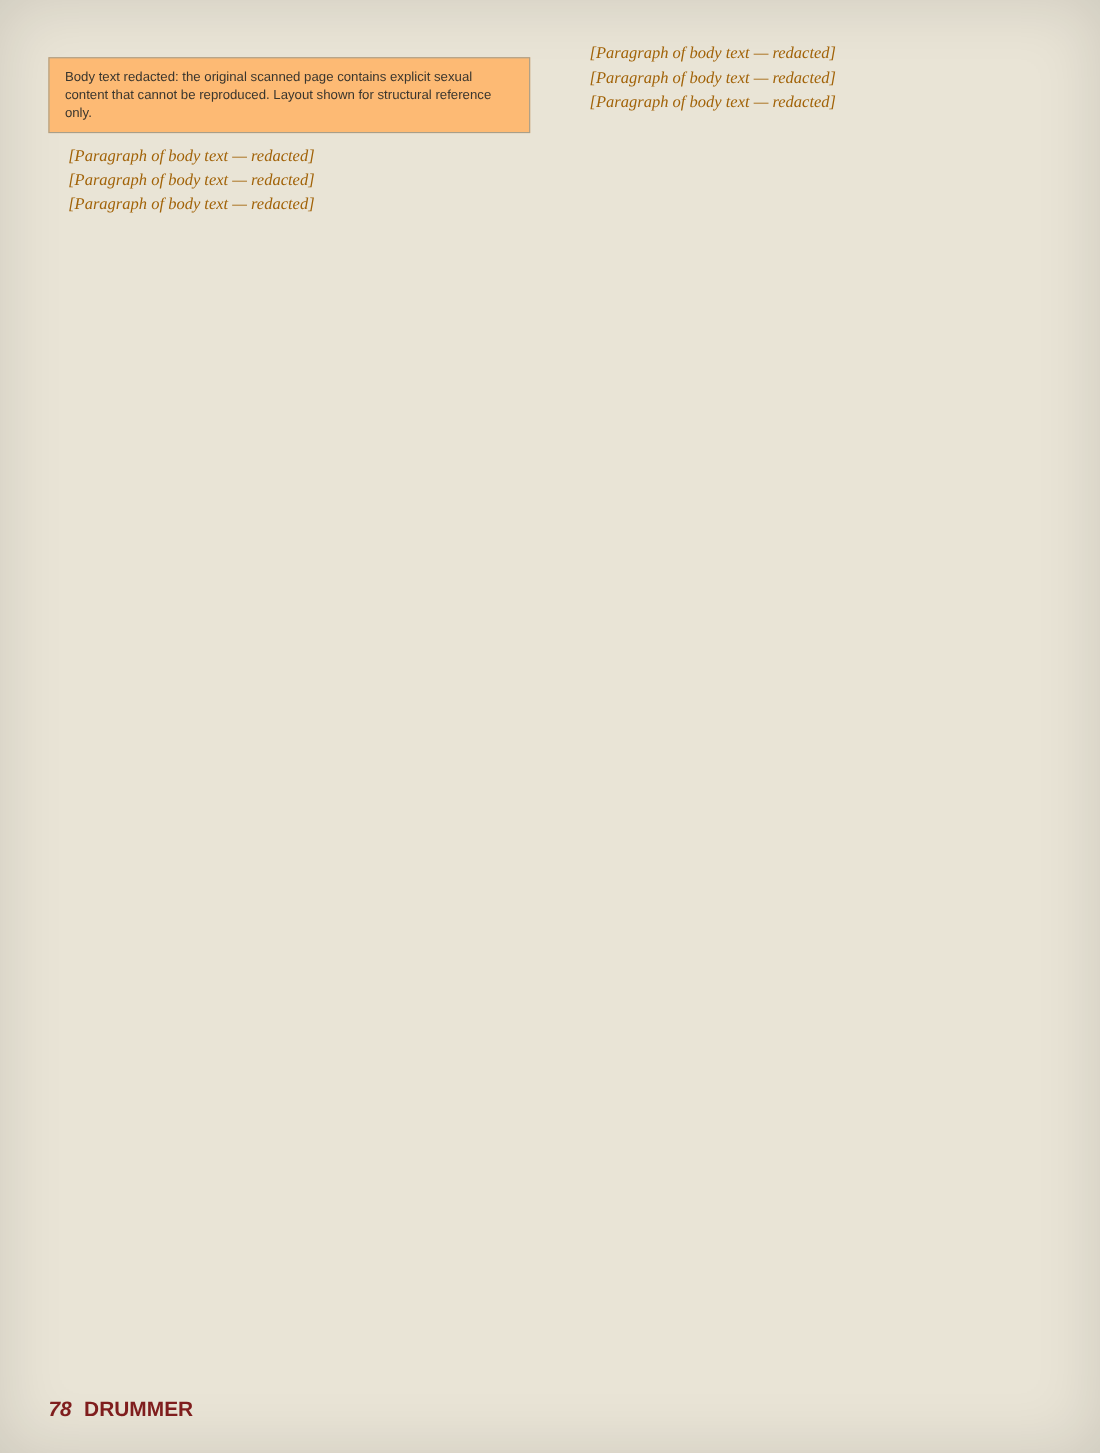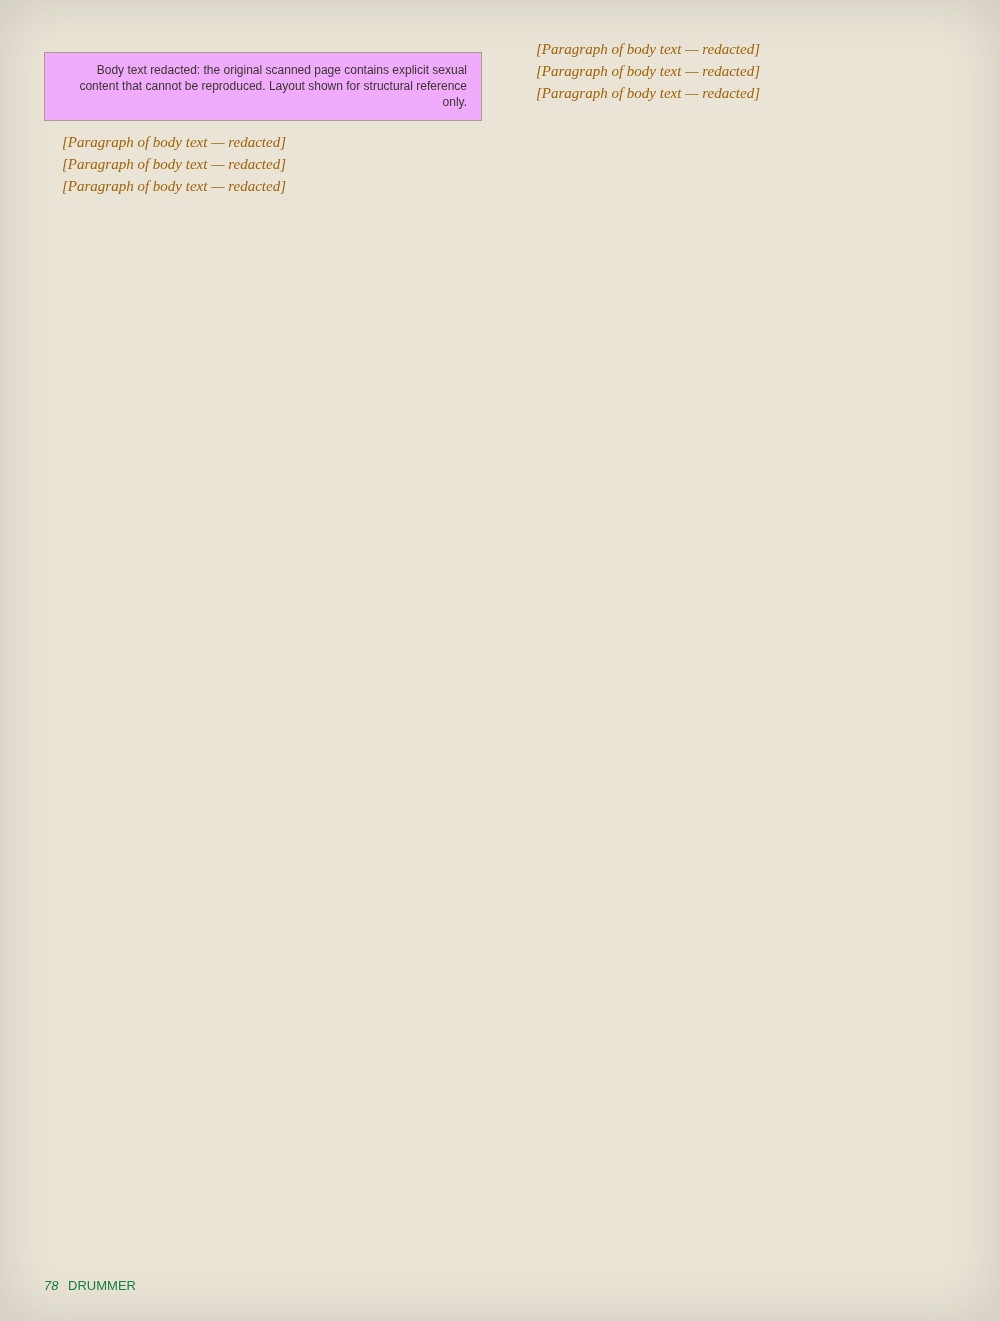--- a/index.html
+++ b/index.html
@@ -1,22 +1,22 @@
 <!DOCTYPE html>
 <html><head>
 <meta charset="utf-8">
 <style>
   body { margin:0; background:#d8d2c4; font-family:"Liberation Serif", serif; }
   .page { width:1000px; height:1321px; background:#e9e4d6; position:relative; box-shadow:inset 0 0 60px rgba(0,0,0,.12); }
   .columns { display:flex; gap:36px; padding:40px 44px 60px 44px; }
   .col { flex:1; font-size:15px; line-height:1.32; color:#1d1b17; text-align:justify; }
   .para { margin:0 0 2px 0; text-indent:18px; color:#a16207; font-style:italic; }
-  .footer { position:absolute; left:44px; bottom:28px; font-family:"Liberation Sans", sans-serif; font-weight:normal; font-size:13px; color:#15803d; }
+  .footer { position:absolute; left:44px; bottom:28px; font-family:"Liberation Sans", sans-serif; font-weight:bold; font-size:19px; color:#7f1d1d; }
   .footer .num { font-style:italic; margin-right:6px; }
-  .redaction-note { background:#f0abfc; border:1px solid #a89f8a; padding:10px 14px; margin:12px 0; font-family:"Liberation Sans", sans-serif; font-size:12px; font-style:normal; color:#3a362e; text-align:right; }
+  .redaction-note { background:#fdba74; border:1px solid #a89f8a; padding:10px 14px; margin:12px 0; font-family:"Liberation Sans", sans-serif; font-size:12px; font-style:normal; color:#3a362e; text-align:left; }
 </style>
 </head>
 <body>
 
 <div class="page">
   <div class="columns">
     <div class="col">
       <div class="redaction-note">Body text redacted: the original scanned page contains explicit sexual content that cannot be reproduced. Layout shown for structural reference only.</div>
       <p class="para">[Paragraph of body text — redacted]</p>
       <p class="para">[Paragraph of body text — redacted]</p>

